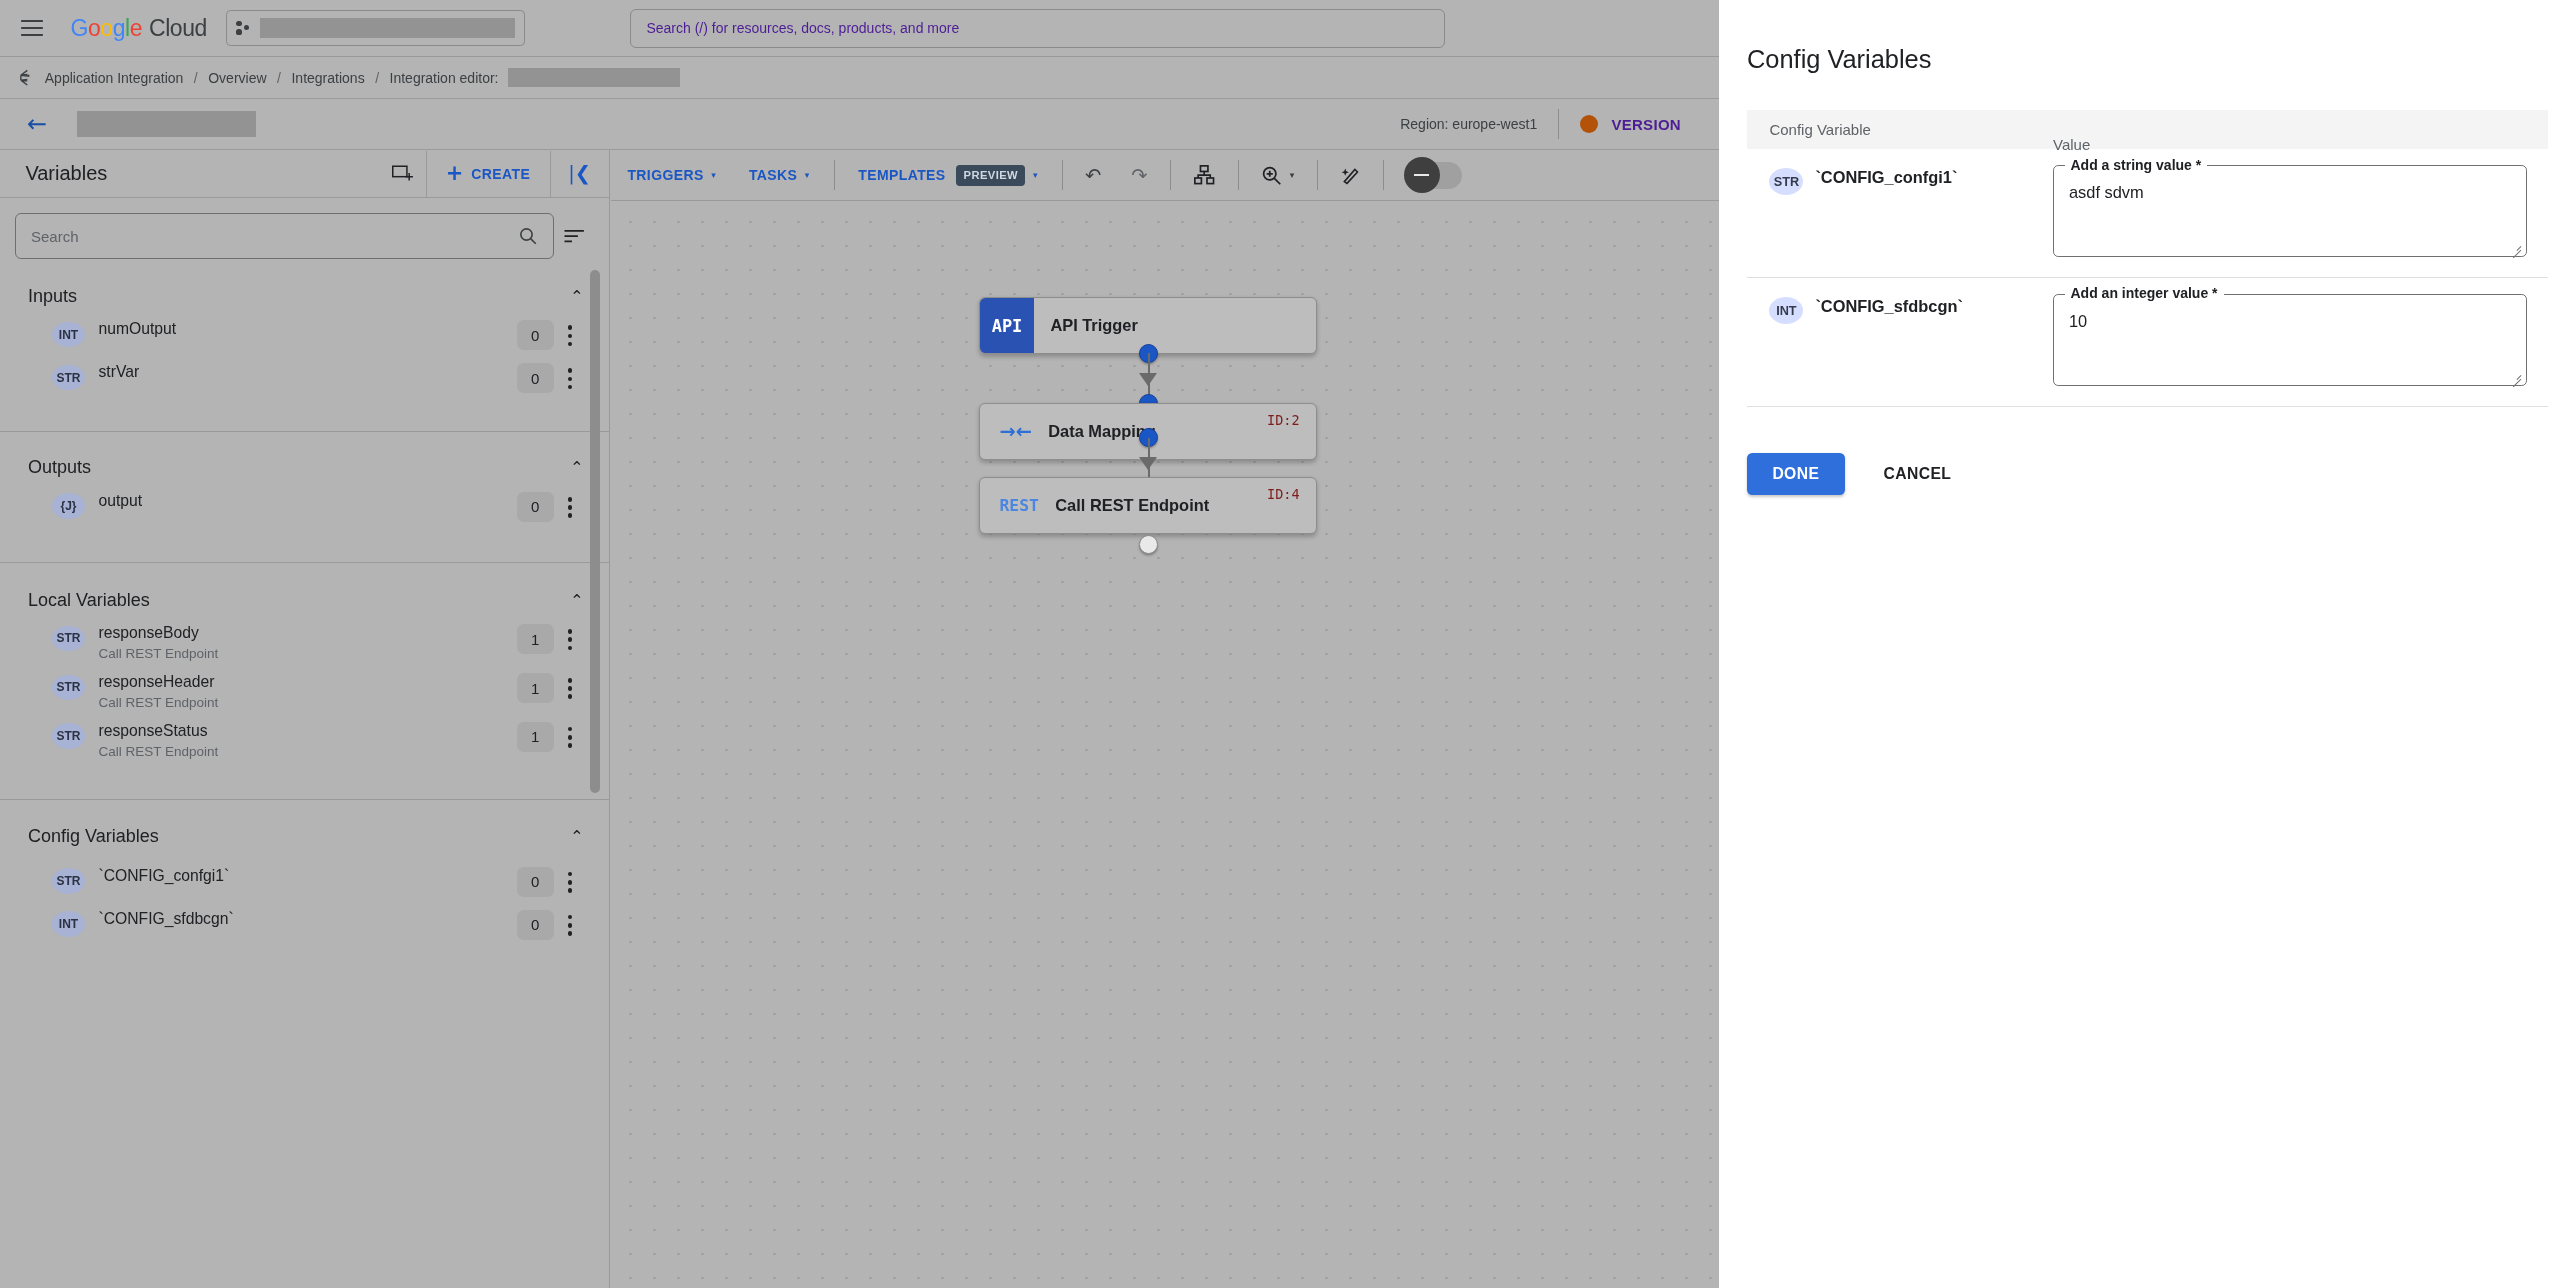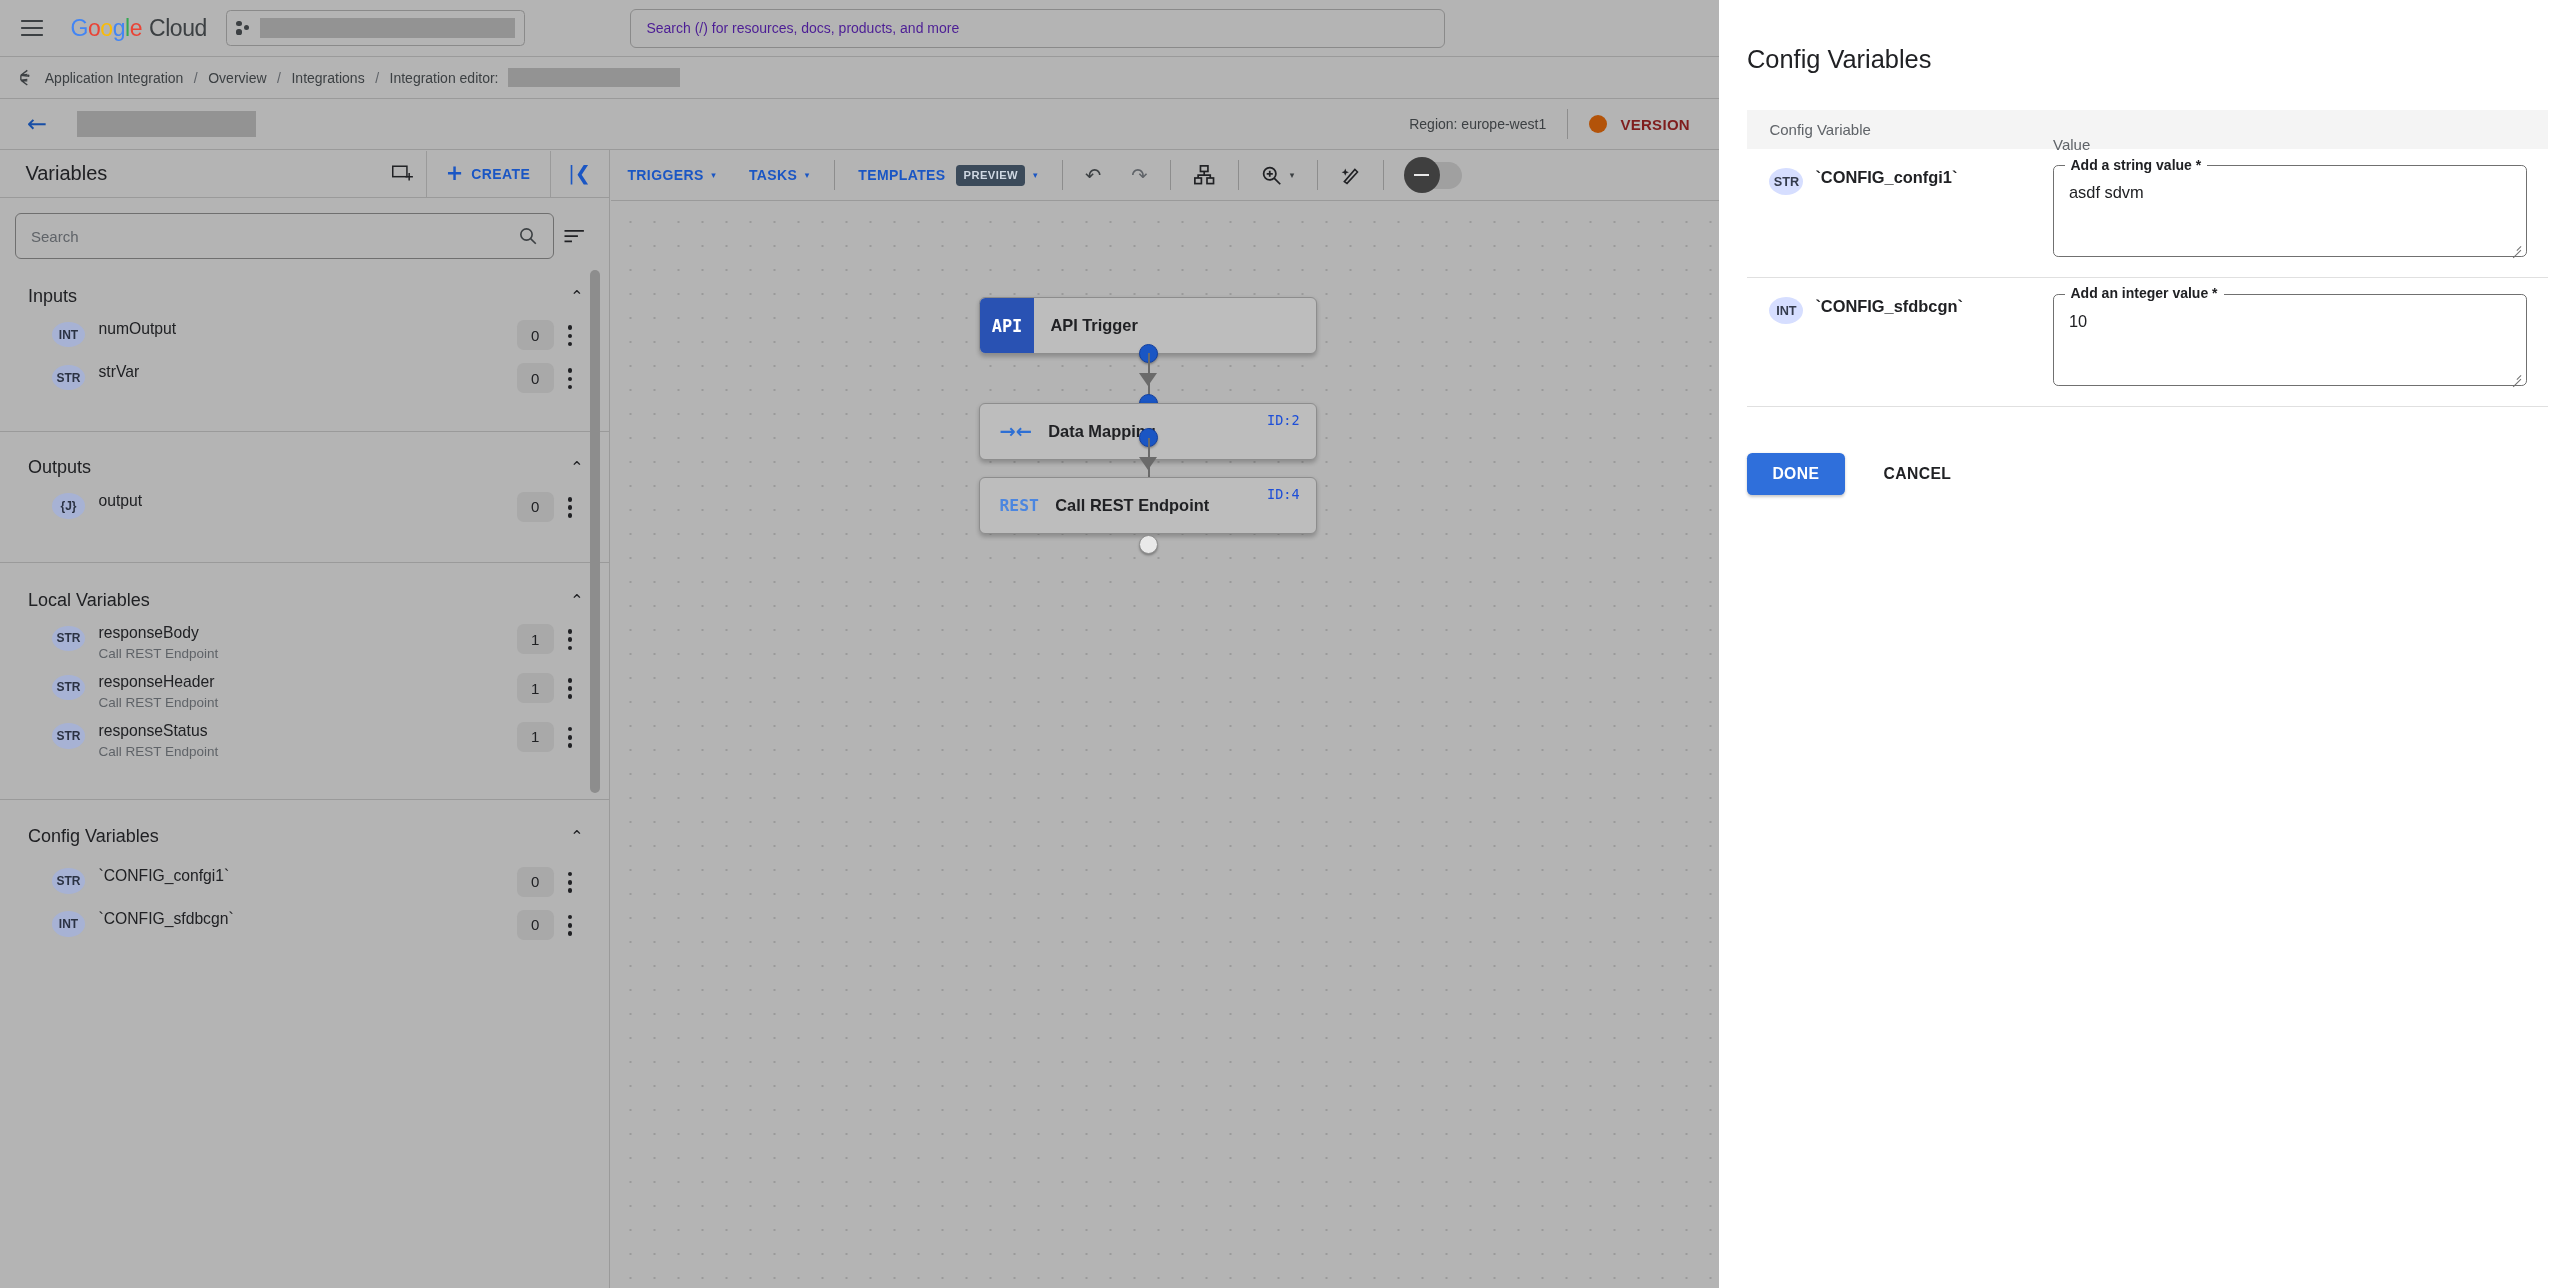--- a/index.html
+++ b/index.html
@@ -60,21 +60,21 @@
     position: absolute; left: 0; top: 99px; width: 1719px; height: 51px;
     display: flex; align-items: center; border-bottom: 0.7px solid #9a9a9a;
   }
   .back-arrow { margin-left: 27px; font-size: 24px; color: #174ea6; cursor: pointer;
     line-height: 1; font-family: "DejaVu Sans", sans-serif; }
   .title-redacted { margin-left: 30px; width: 179px; height: 25.4px; background: #939393; }
   .region-text { margin-left: auto; font-size: 14px; color: #3c4043; white-space: nowrap; }
   .subbar-div { width: 0.7px; height: 30px; background: #8d8d8d; margin: 0 21px; }
   .version-dot { width: 18px; height: 18px; border-radius: 50%; background: #b35309; flex: none; }
   .version-label { margin-left: 13.5px; font-size: 15px; font-weight: bold;
-    color: #7f1d1d; letter-spacing: 0.3px; margin-right: 29px; white-space: nowrap; }
+    color: #4c1d95; letter-spacing: 0.3px; margin-right: 38px; white-space: nowrap; }
 
   
   .sidebar {
     position: absolute; left: 0; top: 150px; width: 610px; height: 1139px;
     border-right: 0.7px solid #9a9a9a; overflow: hidden;
   }
   .sb-header {
     height: 48px; display: flex; align-items: center; padding: 0 0 0 25.4px;
     border-bottom: 0.7px solid #9a9a9a;
   }
@@ -153,21 +153,21 @@
     background-size: 24px 24px; background-position: 7.5px 9px; }
 
   .node { position: absolute; width: 338px; height: 57px; background: #bdbdbd;
     border: 0.7px solid #8d8d8d; border-radius: 6px; display: flex; align-items: center;
     box-shadow: 0 2.2px 4.5px rgba(0,0,0,.22); cursor: pointer; }
   .node .nlabel { font-size: 16.4px; font-weight: bold; color: #202124; }
   .node-api .api-chip { width: 54px; height: 100%; background: #2952b3; color: #fff;
     display: flex; align-items: center; justify-content: center; font-size: 17px;
     font-weight: bold; border-radius: 5.2px 0 0 5.2px; font-family: "DejaVu Sans Mono", monospace; }
   .node-api .nlabel { margin-left: 16.4px; }
-  .node-id { position: absolute; right: 16.4px; top: 7.5px; font-size: 13.5px; color: #1d4ed8;
+  .node-id { position: absolute; right: 16.4px; top: 7.5px; font-size: 13.5px; color: #7f1d1d;
     font-family: "DejaVu Sans Mono", monospace; margin-left: 39px; }
   .dm-icon { margin-left: 19.4px; color: #2d6fd4; font-size: 19.4px; font-weight: bold;
     font-family: "DejaVu Sans", sans-serif; }
   .node-dm .nlabel { margin-left: 16.4px; }
   .rest-chip { margin-left: 19.4px; color: #4b86e0; font-size: 16.4px; font-weight: bold;
     font-family: "DejaVu Sans Mono", monospace; }
   .node-rest .nlabel { margin-left: 16.4px; }
   .port { position: absolute; width: 19.4px; height: 19.4px; border-radius: 50%;
     background: #1a56c4; border: 0.7px solid #1340a0; cursor: pointer;
     box-shadow: 0 1.5px 2.2px rgba(0,0,0,.3); }

